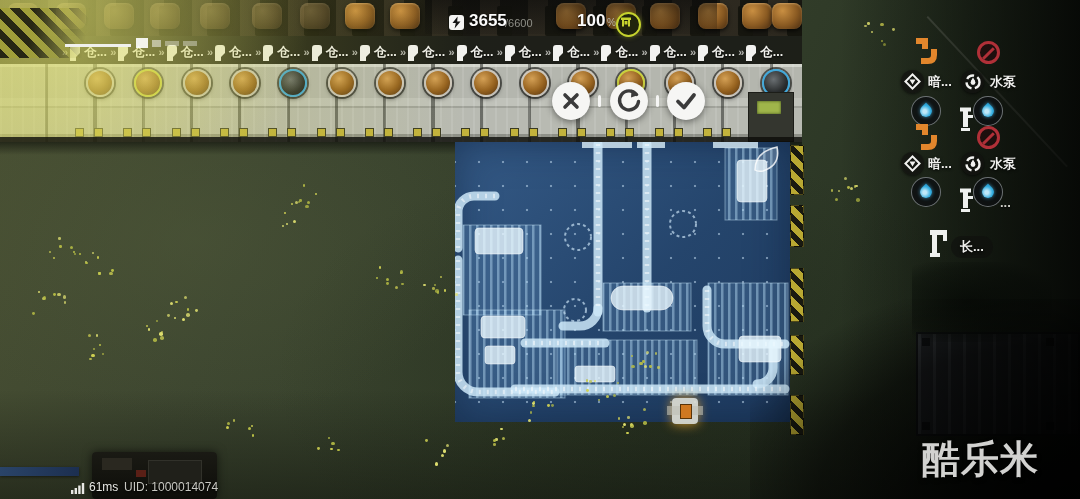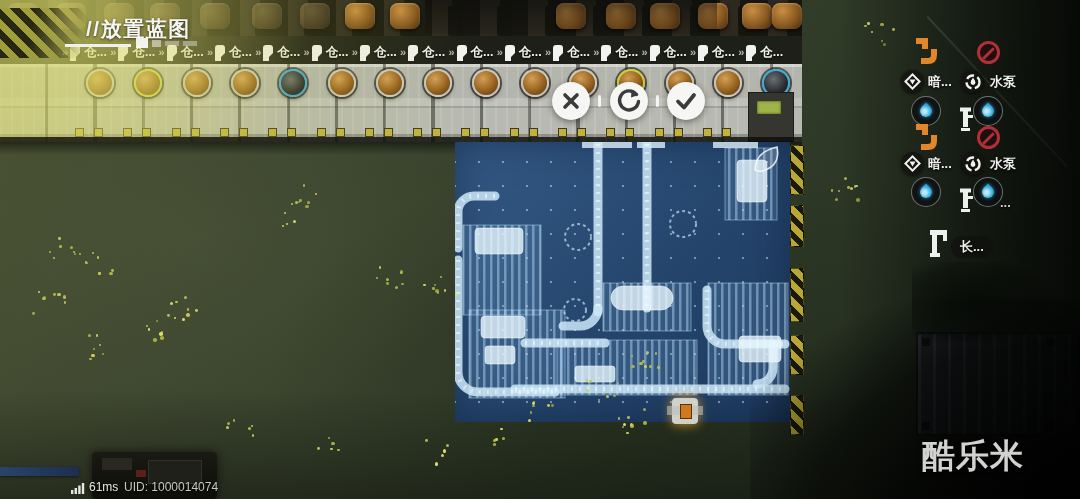--- a/index.html
+++ b/index.html
@@ -108,21 +108,21 @@
   .foliage{position:absolute;left:912px;top:262px;width:140px;height:80px;z-index:3;pointer-events:none;
       background:radial-gradient(ellipse at 40% 50%, rgba(10,16,9,.9), rgba(10,16,9,.4) 60%, transparent 80%);}
   .vehicle{position:absolute;left:92px;top:452px;width:125px;height:47px;z-index:7;border-radius:4px;
       background:linear-gradient(180deg,#1a1a14,#0d0d09);box-shadow:0 0 10px rgba(0,0,0,.6);}
   .vehicle .d1{position:absolute;left:10px;top:6px;width:30px;height:12px;background:#2a2820;}
   .vehicle .d2{position:absolute;left:56px;top:8px;width:52px;height:22px;background:#20201a;border:1px solid #31312a;}
   .vehicle .red{position:absolute;left:44px;top:18px;width:10px;height:7px;background:#5a1f16;}
   .bluebar{position:absolute;left:0;top:467px;width:79px;height:9px;z-index:7;
       background:linear-gradient(90deg,#2a4468,#1c2f50);box-shadow:0 1px 3px rgba(0,0,0,.5);}
   .status{position:absolute;top:480px;z-index:8;color:#e8e8e4;font-size:12px;text-shadow:0 1px 2px #000;}
-  .watermark{position:absolute;left:922px;top:434px;z-index:9;color:#d2d2d0;font-size:33px;font-weight:800;
+  .watermark{position:absolute;left:922px;top:434px;z-index:9;color:#d2d2d0;font-size:38px;font-weight:800;
       letter-spacing:1px;text-shadow:0 2px 4px rgba(0,0,0,.8);font-family:Liberation Sans, sans-serif;text-align:center;}
   .flower{position:absolute;border-radius:50%;z-index:4;}
 </style>
 </head>
 <body>
 
 <div class="screen">
 
   <div class="ov dark-bottom"></div>
   <div class="cable"></div>
@@ -397,28 +397,48 @@
         <div class="port" style="left: 751.2px;"></div>
         <div class="port" style="left: 770.2px;"></div>
       </div>
     <div class="screenbldg">
       <div class="glass"></div>
     </div>
     <div class="wash"></div>
     <div class="hazard-tl"></div>
   </div>
 
-  <div class="title">//放置蓝图</div>
   <div class="legend-line"></div>
   <div class="lg" style="left:136px;top:38px;width:12px;height:10px"></div>
   <div class="lg" style="left:152px;top:40px;width:9px;height:7px;opacity:.55"></div>
   <div class="lg" style="left:165px;top:41px;width:14px;height:5px;opacity:.4"></div>
   <div class="lg" style="left:183px;top:41px;width:14px;height:5px;opacity:.4"></div>
 
   <div class="hud-dark"></div>
+  <div class="hud">
+    <div class="bolt-box">
+      <svg width="15" height="15" viewBox="0 0 15 15">
+          <polygon points="8.6,1.5 3.5,8 6.8,8 5.6,13.5 11.5,6.5 8.2,6.5" fill="#141414"></polygon>
+        </svg>
+    </div>
+    <div class="hud-num">3655</div>
+    <div class="hud-max">/6600</div>
+    <div class="hud-pct">100</div>
+    <div class="hud-pct-u">%</div>
+    <div class="cap-ring">
+      <svg width="16" height="16" viewBox="0 0 16 16" style="margin:0 0 0 0">
+          <g fill="#c6d42e">
+            <rect x="3" y="3.5" width="10" height="2.5"></rect>
+            <rect x="4" y="6" width="2" height="6.5"></rect>
+            <rect x="10" y="6" width="2" height="6.5"></rect>
+            <rect x="6.5" y="7" width="3" height="3.5"></rect>
+          </g>
+        </svg>
+    </div>
+  </div>
 
   <button class="abtn" style="left:552px;top:82px">
     <svg width="38" height="38" viewBox="0 0 38 38">
         <g stroke="#3b3b3b" stroke-width="3.6" stroke-linecap="round">
           <line x1="13" y1="13" x2="25" y2="25"></line>
           <line x1="25" y1="13" x2="13" y2="25"></line>
         </g>
       </svg>
   </button>
   <div class="btn-dash" style="left:598px;top:95px"></div>

